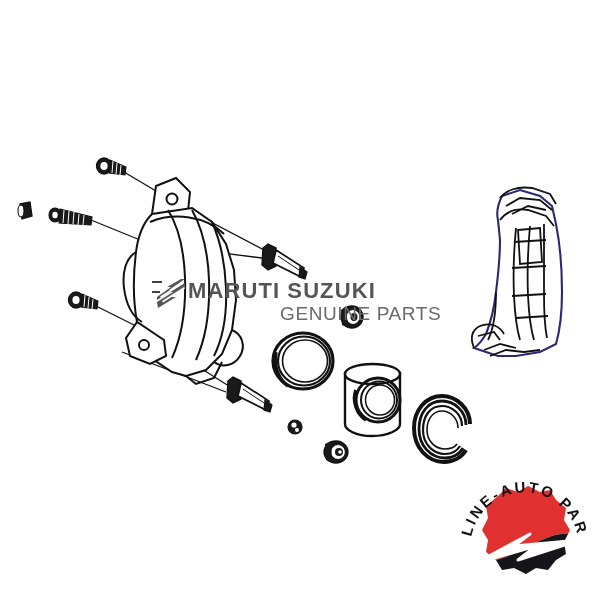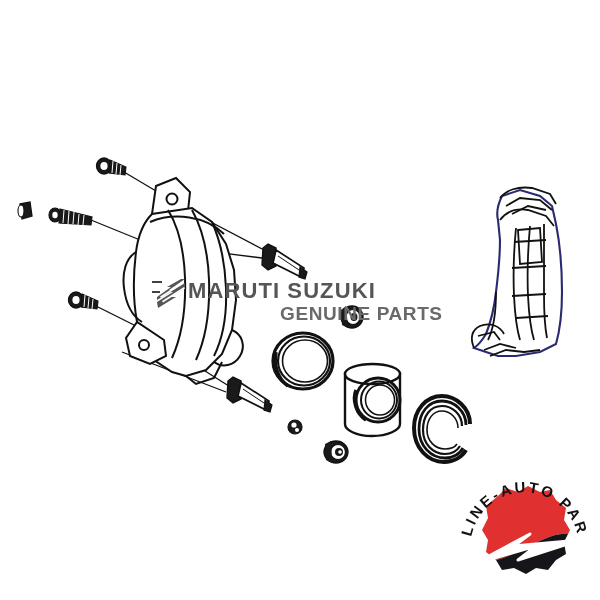--- a/index.html
+++ b/index.html
@@ -50,21 +50,21 @@
     font-size: 22px;
     letter-spacing: 1.1px;
     color: #555555;
     white-space: nowrap;
   }
   #brand-genuine-parts {
     position: absolute;
     left: 125px;
     top: 26px;
     font-family: "Liberation Sans", sans-serif;
-    font-weight: bold;
+    font-weight: normal;
     font-size: 19px;
     letter-spacing: 0.6px;
     color: #6a6a6a;
     white-space: nowrap;
   }
 
   
   #watermark-logo {
     position: absolute;
     left: 452px;

